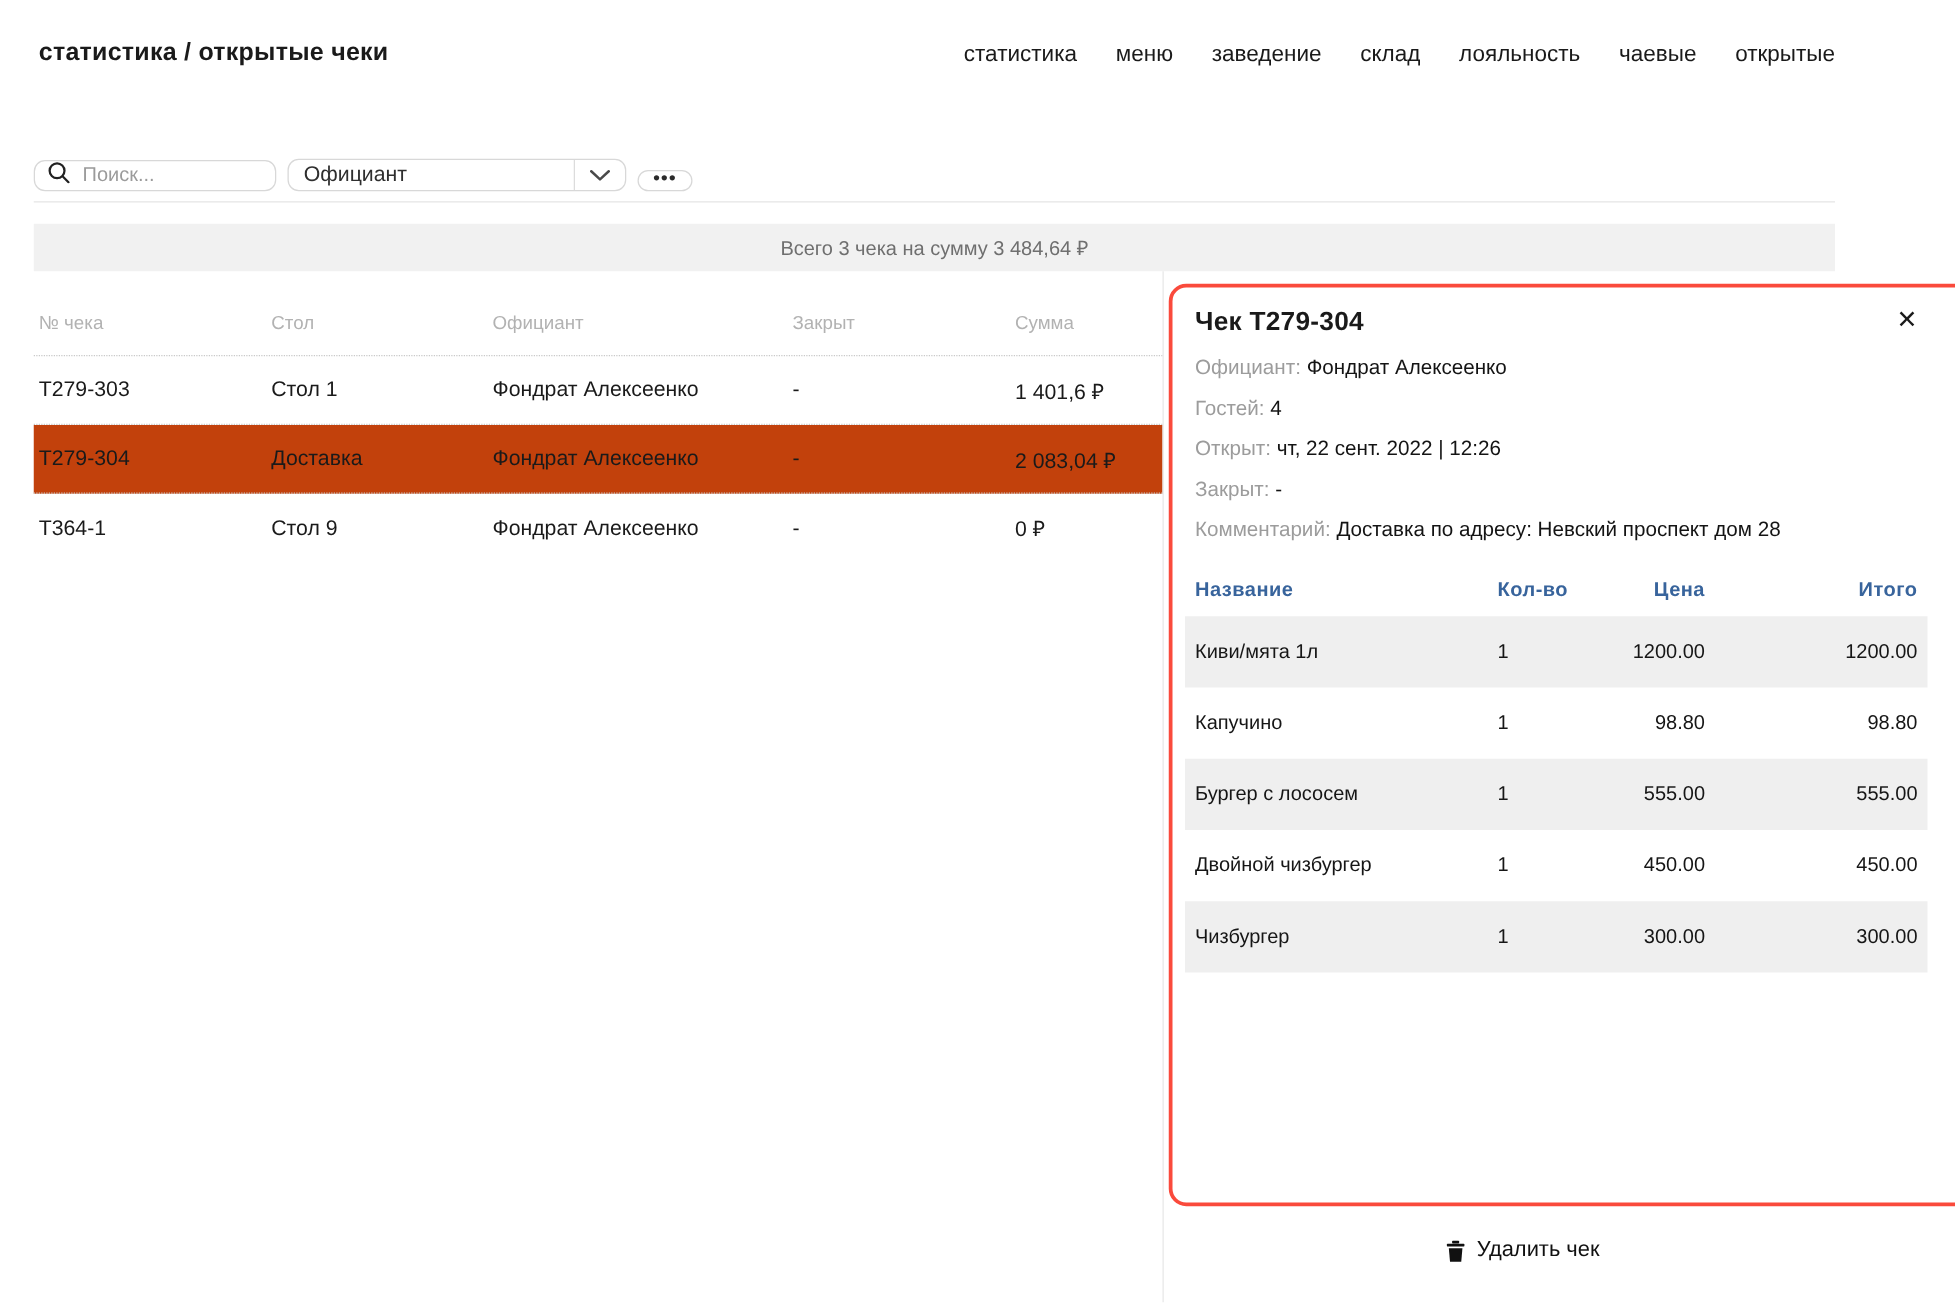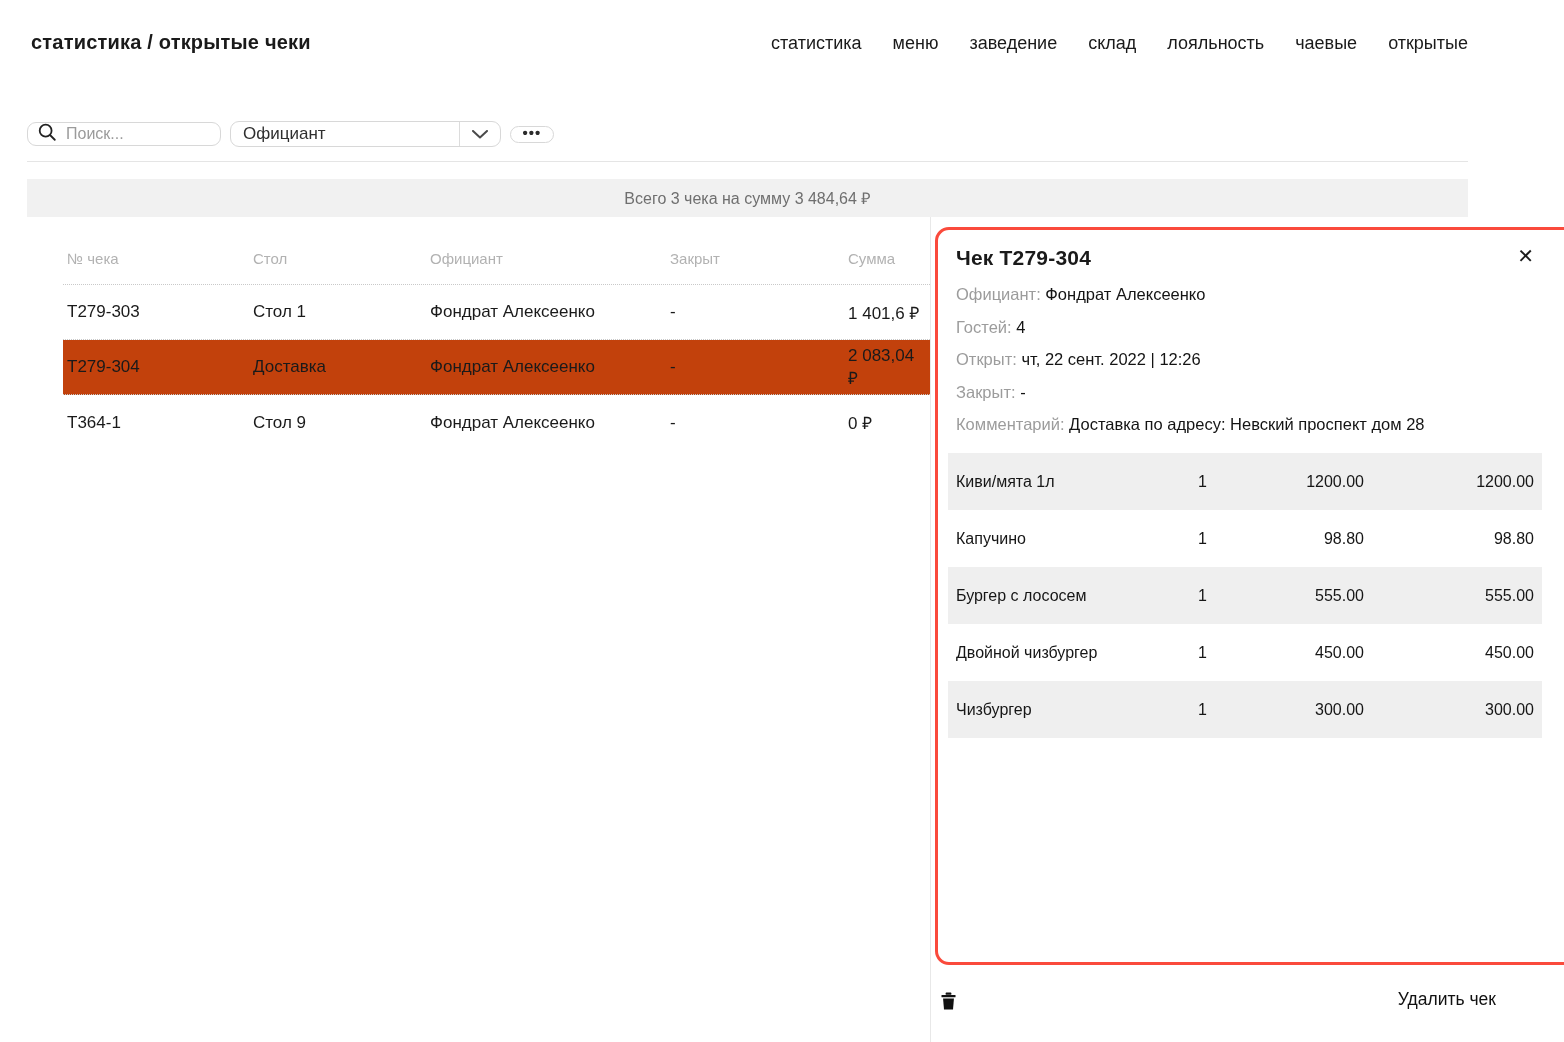--- a/index.html
+++ b/index.html
@@ -10,40 +10,40 @@
     -webkit-font-smoothing:antialiased;
   }
   .page{position:relative;width:1564px;height:1042px;background:#fff;}
 
   
   .breadcrumb{position:absolute;left:31px;top:31px;margin:0;font-size:20px;font-weight:700;letter-spacing:.2px;}
   .mainnav{position:absolute;right:96px;top:33px;display:flex;gap:31px;font-size:18px;}
   .navitem{color:#1a1a1a;text-decoration:none;cursor:pointer;white-space:nowrap;text-align:center;}
 
   
-  .toolbar{position:absolute;left:27px;top:115px;display:flex;gap:9px;height:38px;align-items:center;}
+  .toolbar{position:absolute;left:27px;top:115px;display:flex;gap:9px;height:38px;align-items:flex-end;}
   .box{border:1px solid #d8d8d8;border-radius:9px;background:#fff;box-sizing:border-box;display:flex;align-items:center;}
   .searchbox{width:194px;padding:0 10px;gap:8px;cursor:text;}
   .searchbox input{border:none;outline:none;width:100%;font-family:inherit;font-size:16px;color:#2c2c2c;background:transparent;}
   .searchbox input::placeholder{color:#9b9b9b;}
   .selectbox{width:271px;padding:0 12px;font-size:17px;color:#2f2f2f;cursor:pointer;}
   .selectbox .lbl{flex:1;}
   .selectbox .sep{width:1px;height:24px;background:#dcdcdc;margin-right:12px;}
   .morebtn{width:44px;justify-content:center;cursor:pointer;padding:0;font-family:inherit;}
   .dots{font-size:15px;font-weight:700;letter-spacing:1px;color:#2b2b2b;line-height:1;transform:translateY(-2px);}
 
   .hr{position:absolute;left:27px;top:161px;width:1441px;height:1px;background:#e5e5e5;}
 
   
   .summary{position:absolute;left:27px;top:179px;width:1441px;height:38px;background:#f1f1f1;
     display:flex;align-items:center;justify-content:center;font-size:16px;color:#6f6f6f;}
 
   
   .rtable{position:absolute;left:27px;top:217px;width:903px;}
-  .thead,.trow{display:grid;grid-template-columns:186px 177px 240px 178px 1fr;align-items:center;padding:0 4px;box-sizing:border-box;margin-left:36px;}
+  .thead,.trow{display:grid;grid-template-columns:186px 177px 240px 178px 1fr;align-items:center;padding:0 4px;box-sizing:border-box;}
   .thead{height:68px;padding-top:16px;color:#b2b2b2;font-size:15px;border-bottom:1px dotted #c9c9c9;}
   .trow{height:55px;font-size:17px;border-bottom:1px dotted #c9c9c9;cursor:pointer;}
   .trow:last-child{border-bottom:none;}
   .trow.selected{background:#c2410c;}
 
   .vdivider{position:absolute;left:930px;top:217px;width:1px;height:825px;background:#e8e8e8;}
 
   
   .card{position:absolute;left:935px;top:227px;width:644px;height:738px;box-sizing:border-box;
     border:3px solid #fa4a3c;border-radius:14px;background:#fff;padding:16px 42px 18px 18px;}
@@ -58,21 +58,21 @@
   .ihead,.irow{display:grid;grid-template-columns:242px 96px 70px 1fr;align-items:center;margin:0 -8px;padding:0 8px;}
   .ihead{height:40px;color:#38649c;font-weight:700;font-size:16px;letter-spacing:.4px;}
   .irow{height:57px;font-size:16px;color:#161616;}
   .irow:nth-child(odd){background:#efefef;}
   .col-price,.col-total{text-align:right;}
 
   .totals{margin-top:22px;text-align:right;}
   .tline{color:#9c9c9c;font-size:16.5px;line-height:31px;}
   .payable{margin-top:7px;color:#111;font-size:18px;font-weight:600;text-decoration:underline;text-underline-offset:3px;}
 
-  .deletebtn{position:absolute;left:935px;top:988px;width:567px;display:flex;align-items:center;justify-content:space-between;
+  .deletebtn{position:absolute;left:935px;top:988px;width:567px;display:flex;align-items:center;justify-content:center;
     gap:9px;background:none;border:none;font-family:inherit;font-size:17.5px;font-weight:500;color:#111;cursor:pointer;}
   .trash{display:inline-flex;transform:translateY(1px);}
 </style>
 </head>
 <body>
 
 <div class="page">
 
   <h1 class="breadcrumb">статистика / открытые чеки</h1>
   <nav class="mainnav">
@@ -160,20 +160,26 @@
 
     <div>
         <div class="field"><span class="flabel">Официант:</span> <span class="fvalue">Фондрат Алексеенко</span></div>
         <div class="field"><span class="flabel">Гостей:</span> <span class="fvalue">4</span></div>
         <div class="field"><span class="flabel">Открыт:</span> <span class="fvalue">чт, 22 сент. 2022 | 12:26</span></div>
         <div class="field"><span class="flabel">Закрыт:</span> <span class="fvalue">-</span></div>
         <div class="field"><span class="flabel">Комментарий:</span> <span class="fvalue">Доставка по адресу: Невский проспект дом 28</span></div>
       </div>
 
     <div class="items">
+      <div class="ihead">
+        <div>Название</div>
+        <div>Кол-во</div>
+        <div class="col-price">Цена</div>
+        <div class="col-total">Итого</div>
+      </div>
       <div>
           <div class="irow">
             <div class="col-name">Киви/мята 1л</div>
             <div class="col-qty">1</div>
             <div class="col-price">1200.00</div>
             <div class="col-total">1200.00</div>
           </div>
           <div class="irow">
             <div class="col-name">Капучино</div>
             <div class="col-qty">1</div>

